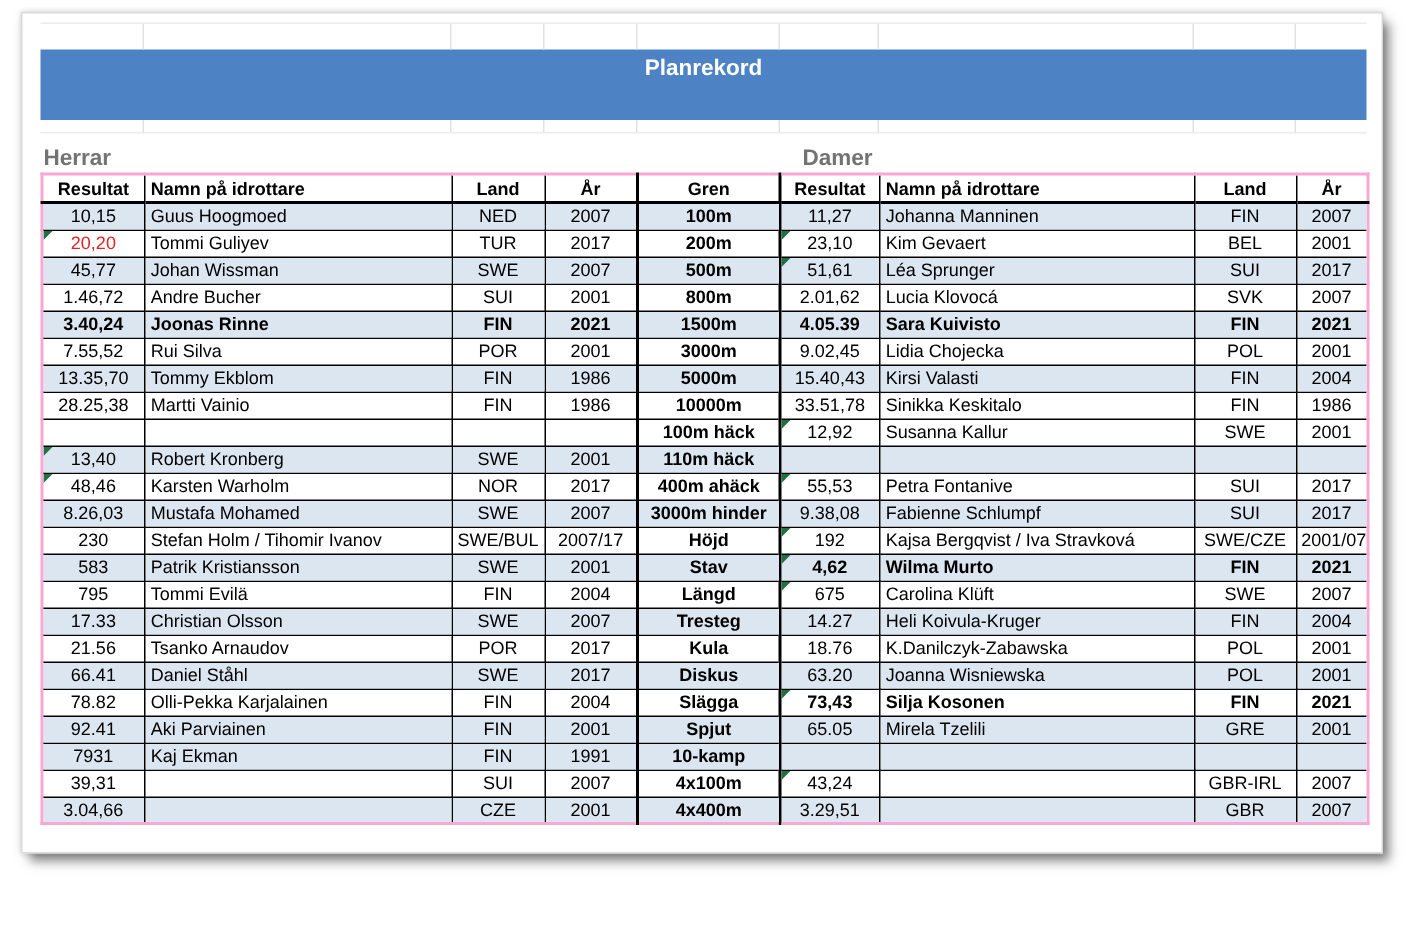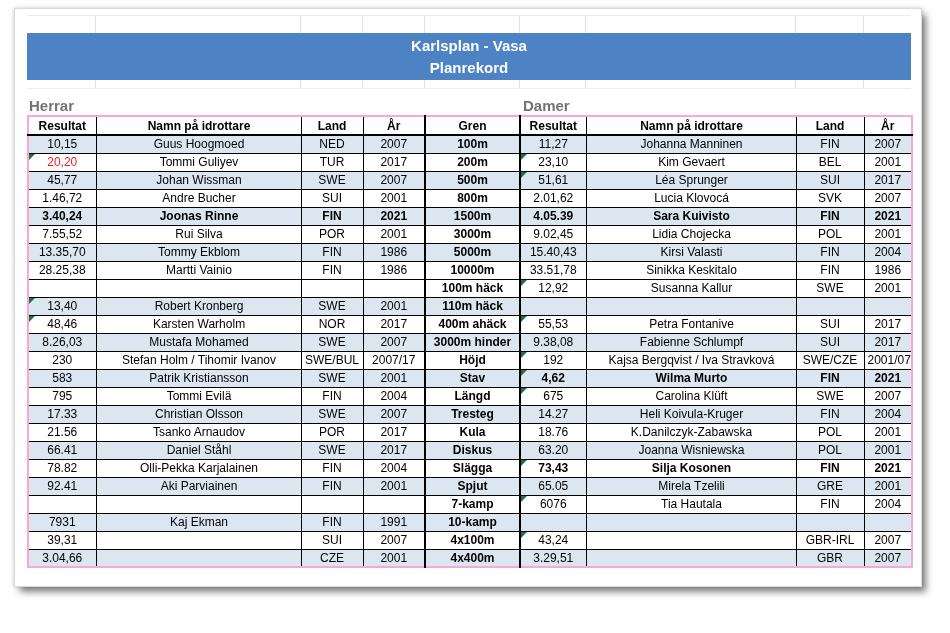--- a/index.html
+++ b/index.html
@@ -26,30 +26,30 @@
     background: var(--banner, #4d83c4);
     color: #ffffff; font-weight: bold; font-size: 15px;
     text-align: center; line-height: 22px; padding-top: 2px;
   }
 
   .section-labels { position: relative; width: 884px; height: 26px; }
   .section-labels span {
     position: absolute; bottom: 1px; font-size: 15px; font-weight: bold; color: #737373;
   }
   .label-men { left: 2px; }
-  .label-women { left: 496px; }
+  .label-women { left: 508px; }
 
   table.records {
     width: 884px; border-collapse: collapse; table-layout: fixed;
     font-size: 12px; color: #000;
     border: 2px solid #f9a8d4;
   }
   th, td { border: 1px solid #000; height: 18px; padding: 0 3px; text-align: center; white-space: nowrap; overflow: hidden; line-height: 1; }
   thead th { font-weight: bold; border-bottom: 2px solid #000; height: 19px; }
-  th.c-name, td.c-name { text-align: center; padding-left: 4px; }
+  th.c-name, td.c-name { text-align: left; padding-left: 4px; }
   th.c-event, td.c-event { border-left: 2px solid #000; border-right: 2px solid #000; font-weight: bold; }
   tr.stripe td { background: var(--stripe, #dce6f1); }
   td.bold { font-weight: bold; }
   td.red span { color: var(--red, #e32226); }
   td { position: relative; }
   .corner {
     position: absolute; top: 0; left: 0; width: 0; height: 0;
     border-top: 6px solid var(--green, #1e7145);
     border-right: 6px solid transparent;
   }
@@ -65,21 +65,20 @@
         <div class="gridline-v" style="left: 273px;"></div>
         <div class="gridline-v" style="left: 335px;"></div>
         <div class="gridline-v" style="left: 397px;"></div>
         <div class="gridline-v" style="left: 492px;"></div>
         <div class="gridline-v" style="left: 558px;"></div>
         <div class="gridline-v" style="left: 768px;"></div>
         <div class="gridline-v" style="left: 836px;"></div>
       </div>
 
     <div class="banner">
-      <div>Karlsplan - Vasa</div>
       <div>Planrekord</div>
     </div>
 
     <div class="gridstrip mid">
         <div class="gridline-v" style="left: 68px;"></div>
         <div class="gridline-v" style="left: 273px;"></div>
         <div class="gridline-v" style="left: 335px;"></div>
         <div class="gridline-v" style="left: 397px;"></div>
         <div class="gridline-v" style="left: 492px;"></div>
         <div class="gridline-v" style="left: 558px;"></div>
@@ -331,31 +330,20 @@
             <td class="c-res"><span>92.41</span></td>
             <td class="c-name"><span>Aki Parviainen</span></td>
             <td class="c-land"><span>FIN</span></td>
             <td class="c-year"><span>2001</span></td>
             <td class="c-event"><span>Spjut</span></td>
             <td class="c-res"><span>65.05</span></td>
             <td class="c-name"><span>Mirela Tzelili</span></td>
             <td class="c-land"><span>GRE</span></td>
             <td class="c-year"><span>2001</span></td>
           </tr>
-          <tr>
-            <td class="c-res"><span></span></td>
-            <td class="c-name"><span></span></td>
-            <td class="c-land"><span></span></td>
-            <td class="c-year"><span></span></td>
-            <td class="c-event"><span>7-kamp</span></td>
-            <td class="c-res"><span class="corner"></span><span>6076</span></td>
-            <td class="c-name"><span>Tia Hautala</span></td>
-            <td class="c-land"><span>FIN</span></td>
-            <td class="c-year"><span>2004</span></td>
-          </tr>
           <tr class="stripe">
             <td class="c-res"><span>7931</span></td>
             <td class="c-name"><span>Kaj Ekman</span></td>
             <td class="c-land"><span>FIN</span></td>
             <td class="c-year"><span>1991</span></td>
             <td class="c-event"><span>10-kamp</span></td>
             <td class="c-res"><span></span></td>
             <td class="c-name"><span></span></td>
             <td class="c-land"><span></span></td>
             <td class="c-year"><span></span></td>

